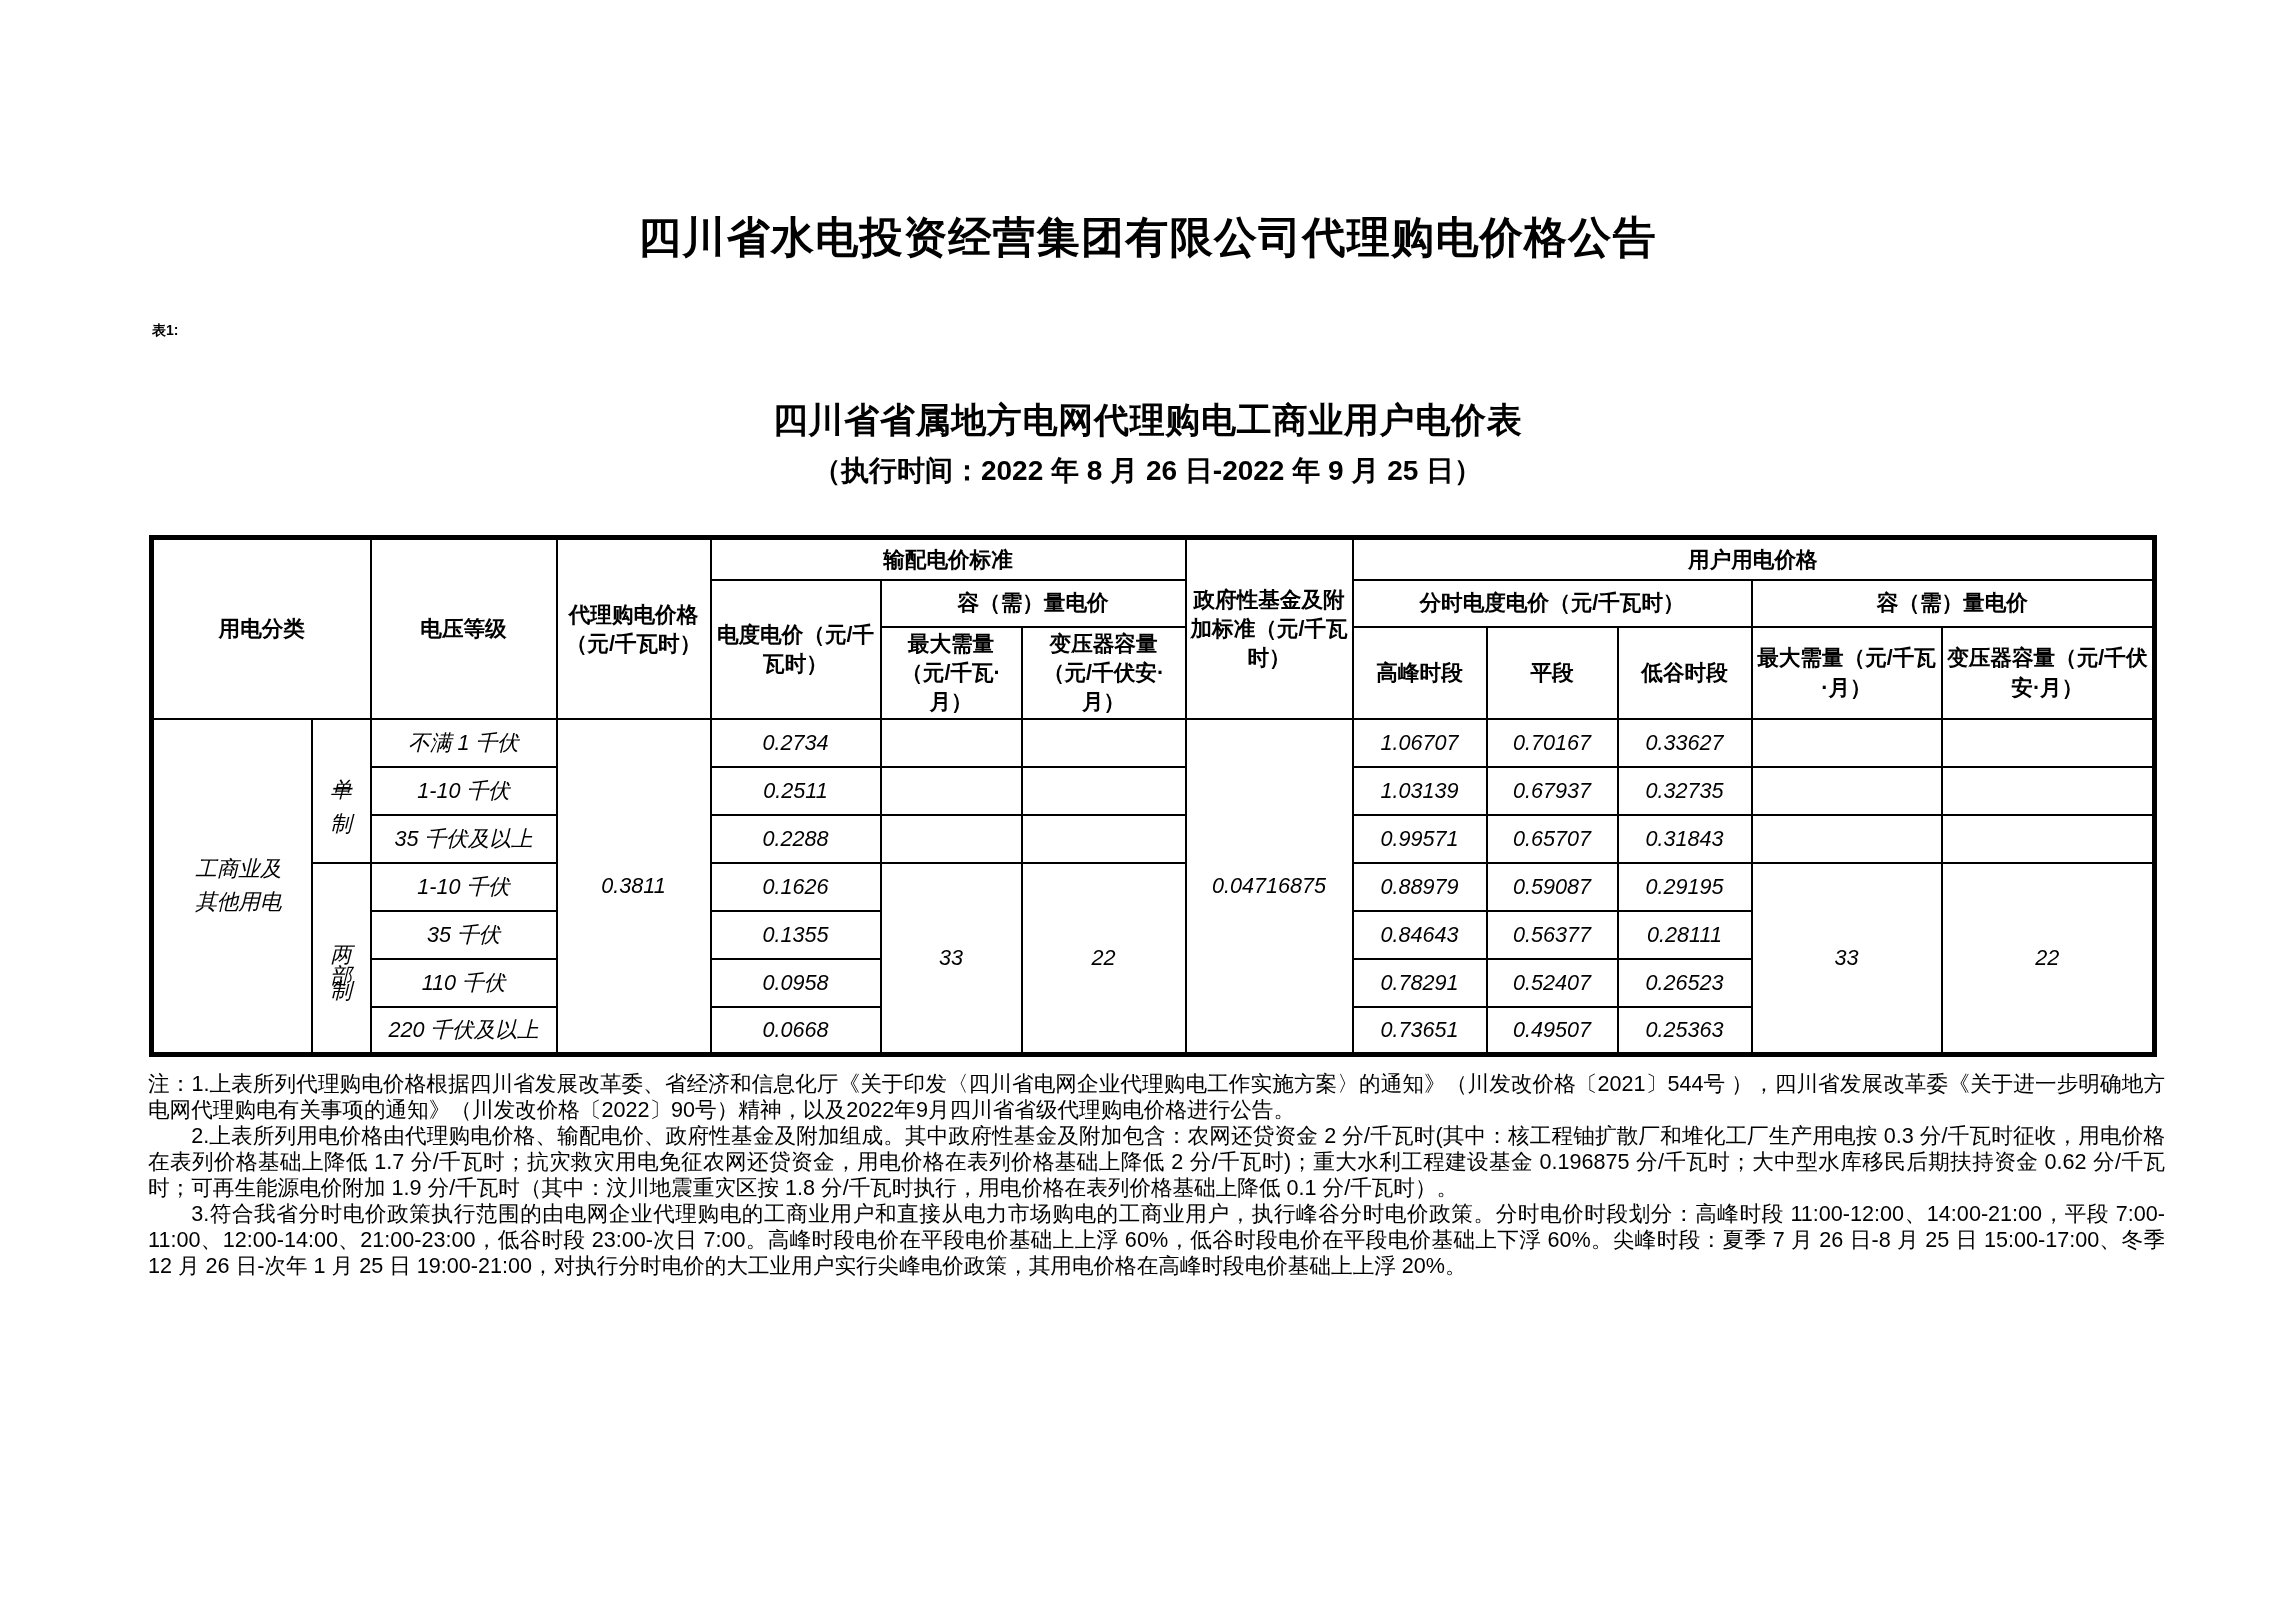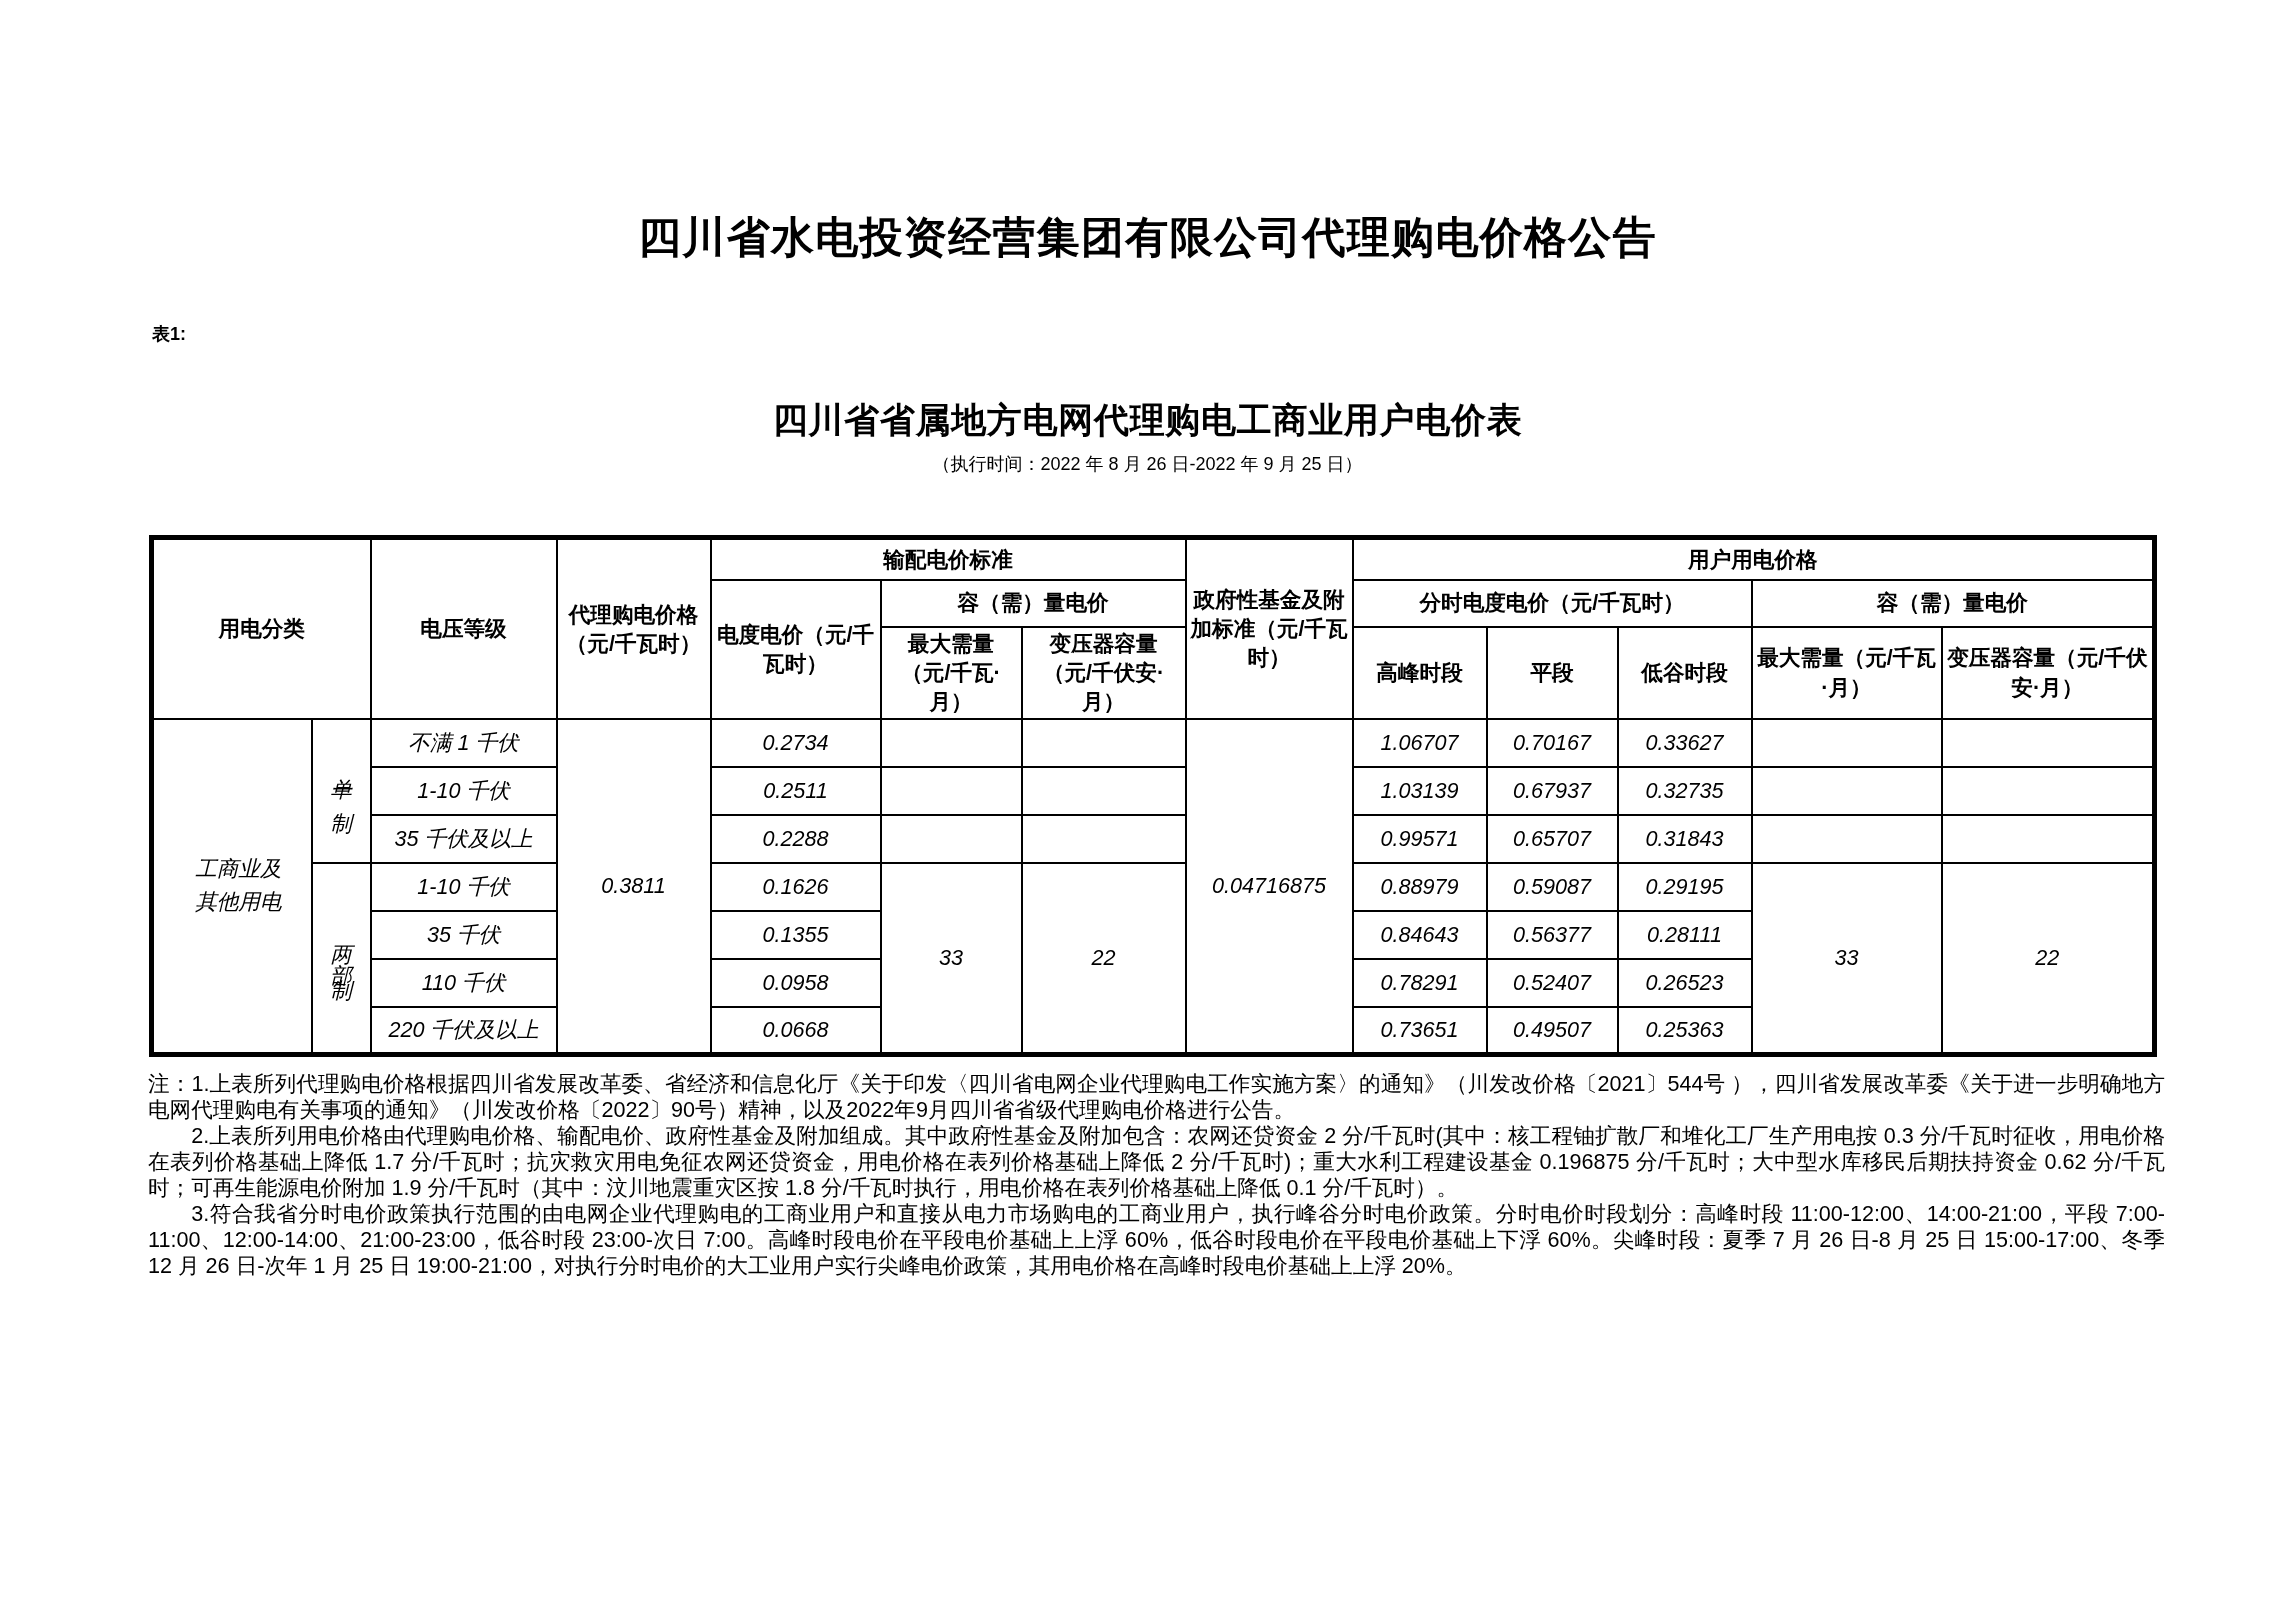--- a/index.html
+++ b/index.html
@@ -16,37 +16,37 @@
     position: absolute;
     top: 209px; left: 0; width: 100%;
     text-align: center;
     font-size: 43px;
     font-weight: bold;
     letter-spacing: 1.3px;
   }
   .table-label {
     position: absolute;
     top: 322px; left: 152px;
-    font-size: 18px;
+    font-size: 14px;
     font-weight: bold;
   }
   .table-title-block {
     position: absolute;
     top: 397px; left: 0; width: 100%;
     text-align: center;
   }
   .table-title {
     font-size: 35px;
     font-weight: bold;
     letter-spacing: 0.7px;
   }
   .exec-period {
     margin-top: 7.9px;
-    font-size: 18px;
-    font-weight: normal;
+    font-size: 28px;
+    font-weight: bold;
   }
   table.price-table {
     position: absolute;
     top: 535px; left: 149px;
     width: 2002px;
     border-collapse: collapse;
     table-layout: fixed;
     border: 5.9px solid #000;
   }
   .price-table th, .price-table td {

